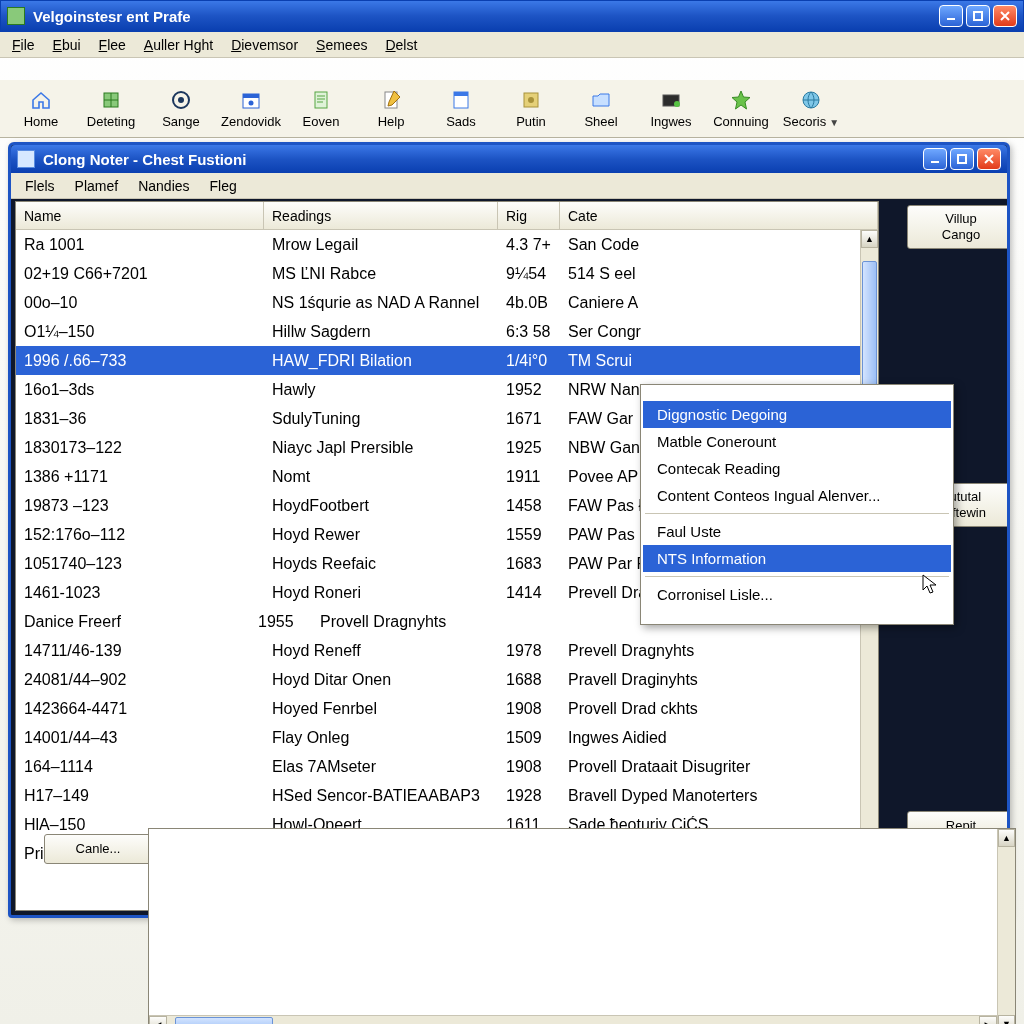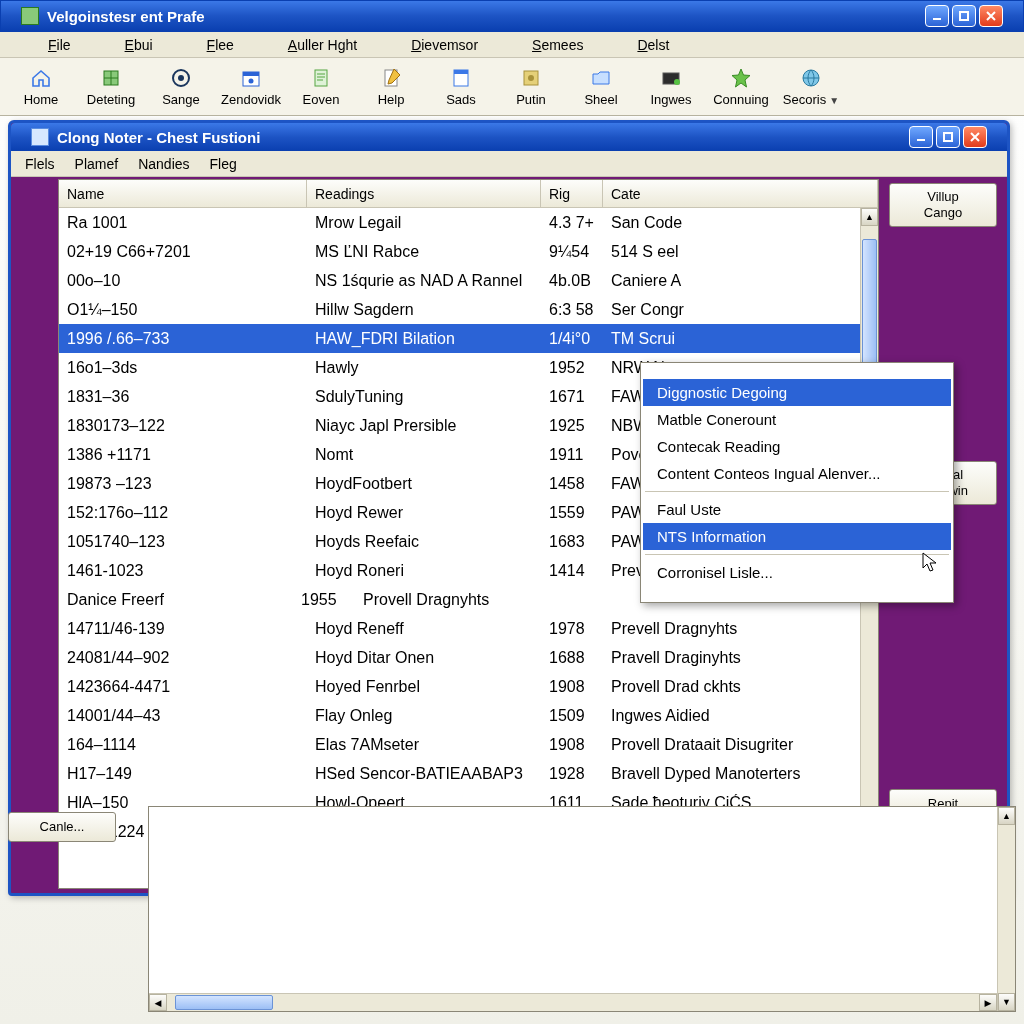--- a/index.html
+++ b/index.html
@@ -1,61 +1,61 @@
 <!DOCTYPE html>
 <html><head>
 <meta charset="utf-8">
 <style>
 * { margin:0; padding:0; box-sizing:border-box; }
 html,body { width:1024px; height:1024px; font-family:Tahoma,Arial,sans-serif; font-size:13px; overflow:hidden; background:#fff; }
 body { background:linear-gradient(#fff,#f0f0e8); }
 
 
-.titlebar { height:32px; background:linear-gradient(#3b78e7,#1d54c4 50%,#0a3fb0); color:#fff; display:flex; align-items:center; padding:0 20px; border:1px solid #0a3fb0; }
+.titlebar { height:32px; background:linear-gradient(#3b78e7,#1d54c4 50%,#0a3fb0); color:#fff; display:flex; align-items:center; padding:0 6px; border:1px solid #0a3fb0; }
 .titlebar .icon-box { width:18px; height:18px; background:#89c97a; border:1px solid #2b7a1f; margin-right:8px; }
 .titlebar .title { font-weight:bold; font-size:15px; flex:1; }
 .window-ctrls { display:flex; gap:3px; }
 .win-btn { width:24px; height:22px; border:1px solid #fff; border-radius:4px; background:linear-gradient(#6fa8ff,#2b63d6); display:flex; align-items:center; justify-content:center; font-weight:bold; font-family:Arial; cursor:pointer; }
 .win-btn.close { background:linear-gradient(#ff8a65,#e23b1b); }
 .win-btn svg { width:12px; height:12px; }
 .menubar { height:26px; background:#ece9d8; border-bottom:1px solid #c9c5b4; display:flex; align-items:center; padding:0 4px; gap:2px; font-size:14px; }
-.menubar .item { padding:2px 8px; cursor:pointer;margin-left:36px; }
+.menubar .item { padding:2px 8px; cursor:pointer; }
 .menubar .item .ul { text-decoration:underline; }
-.toolbar { height:58px; background:#f5f3e9; border-bottom:1px solid #b7b3a0; display:flex; align-items:center; padding:2px 8px; gap:4px; }
+.toolbar { height:58px; background:#f5f3e9; border-bottom:1px solid #b7b3a0; display:flex; align-items:center; padding:2px 8px; gap:4px;margin-top:22px; }
 .tbtn { width:66px; height:52px; display:flex; flex-direction:column; align-items:center; justify-content:center; gap:2px; font-size:13px; cursor:pointer; border:1px solid transparent; border-radius:3px; }
 .tbtn .glyph { height:24px; display:flex; align-items:center; justify-content:center; }
 .tbtn .glyph svg { width:22px; height:22px; }
 .tbtn .arrow { margin-left:3px; font-size:10px; color:#444; }
 
 .container { position:relative; padding:6px 6px 0 6px; height:calc(100% - 32px - 26px - 58px); }
 
 
-.inner { position:absolute; left:8px; top:4px; width:1002px; height:776px; border:3px solid #1d54c4; border-radius:6px 6px 4px 4px; background:#701a75; display:flex; flex-direction:column; box-shadow:2px 2px 6px rgba(0,0,0,0.25); }
+.inner { position:absolute; left:8px; top:4px; width:1002px; height:776px; border:3px solid #1d54c4; border-radius:6px 6px 4px 4px; background:#0f172a; display:flex; flex-direction:column; box-shadow:2px 2px 6px rgba(0,0,0,0.25); }
 .inner .titlebar { height:28px; border-radius:4px 4px 0 0; border:none; }
 .inner .titlebar .icon-box { background:#d7e8ff; border-color:#5a8ce0; }
 .inner-menu { height:26px; background:#ece9d8; border-bottom:1px solid #c9c5b4; display:flex; align-items:center; padding:2px 4px; font-size:14px; }
 .inner-menu .item { padding:2px 10px; cursor:pointer; }
-.inner-body { flex:1; display:flex; overflow:hidden;padding-left:43px; }
+.inner-body { flex:1; display:flex; overflow:hidden; }
 
 .table-wrap { flex:1; border:1px solid #8a8676; background:#fff; margin:2px 0 4px 4px; position:relative; }
 .thead, .row { display:flex; align-items:center; height:29px; }
 .thead { background:linear-gradient(#fdfdfb,#ece9d8); border-bottom:1px solid #c9c5b4; height:28px; font-size:14px; }
 .th, .td { padding:0 8px; overflow:hidden; white-space:nowrap; text-overflow:ellipsis; }
 .th { border-right:1px solid #c9c5b4; height:100%; display:flex; align-items:center; cursor:pointer; }
 .c0 { width:248px; } .c1 { width:234px; } .c2 { width:62px; } .c3 { flex:1; }
 .rows { height:calc(100% - 28px); overflow:hidden; font-size:16px; }
 .row { border-bottom:0px solid #f0ede0; }
 .row.sel { background:#2b63d6; color:#fff; }
 .vscroll { position:absolute; right:0; top:28px; bottom:0; width:18px; background:#ece9d8; border-left:1px solid #c9c5b4; display:flex; flex-direction:column; }
 .vscroll .arrow { height:18px; background:linear-gradient(#fdfdfb,#d8d5c4); border:1px solid #b7b3a0; display:flex; align-items:center; justify-content:center; font-size:9px; cursor:pointer; }
 .vscroll .track { flex:1; position:relative; }
 .vscroll .thumb { position:absolute; left:1px; right:1px; top:2%; height:35%; background:linear-gradient(90deg,#d3e4ff,#9cbff5); border:1px solid #6b93d6; border-radius:2px; cursor:pointer; }
 
 .sidepane { width:128px; display:flex; flex-direction:column; align-items:center; gap:12px; padding:6px 6px; }
-.sbtn { width:108px; padding:6px 4px; background:linear-gradient(#fdfdfb,#ece9d8); border:1px solid #8a8676; border-radius:3px; text-align:center; font-size:13px; cursor:pointer; line-height:1.2; }
+.sbtn { width:108px; padding:6px 4px; background:linear-gradient(#fdfdfb,#ece9d8); border:1px solid #8a8676; border-radius:3px; text-align:center; font-size:13px; cursor:pointer; line-height:1.2;margin-left:36px; }
 .sbtn.tall { height:44px; display:flex; flex-direction:column; align-items:center; justify-content:center; }
 
 
 .ctx { position:absolute; left:640px; top:246px; width:314px; background:#fff; border:1px solid #8a8676; box-shadow:3px 3px 8px rgba(0,0,0,0.35); padding:16px 2px; font-size:15px; z-index:50; }
 .ctx .mi { padding:5px 14px; cursor:pointer; white-space:nowrap; }
 .ctx .mi.hl { background:#2b63d6; color:#fff; }
 .ctx hr { border:none; border-top:1px solid #c9c5b4; margin:4px 2px; }
 .cursor { position:absolute; left:922px; top:436px; z-index:60; pointer-events:none; }
 .cursor svg { width:18px; height:22px; }
 

